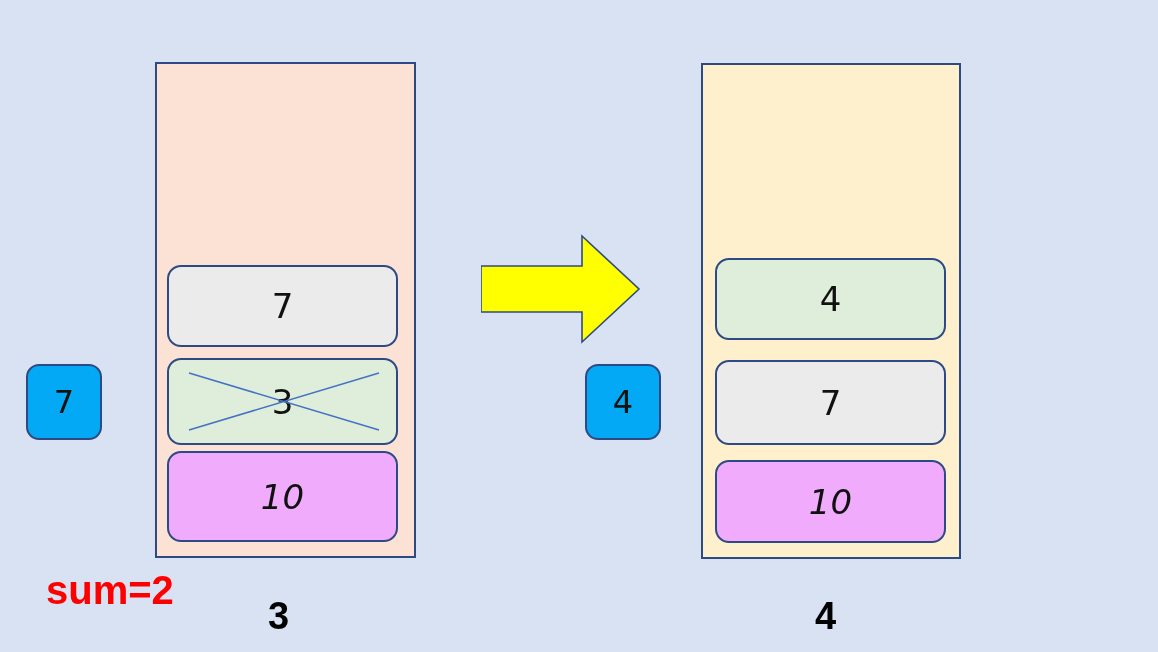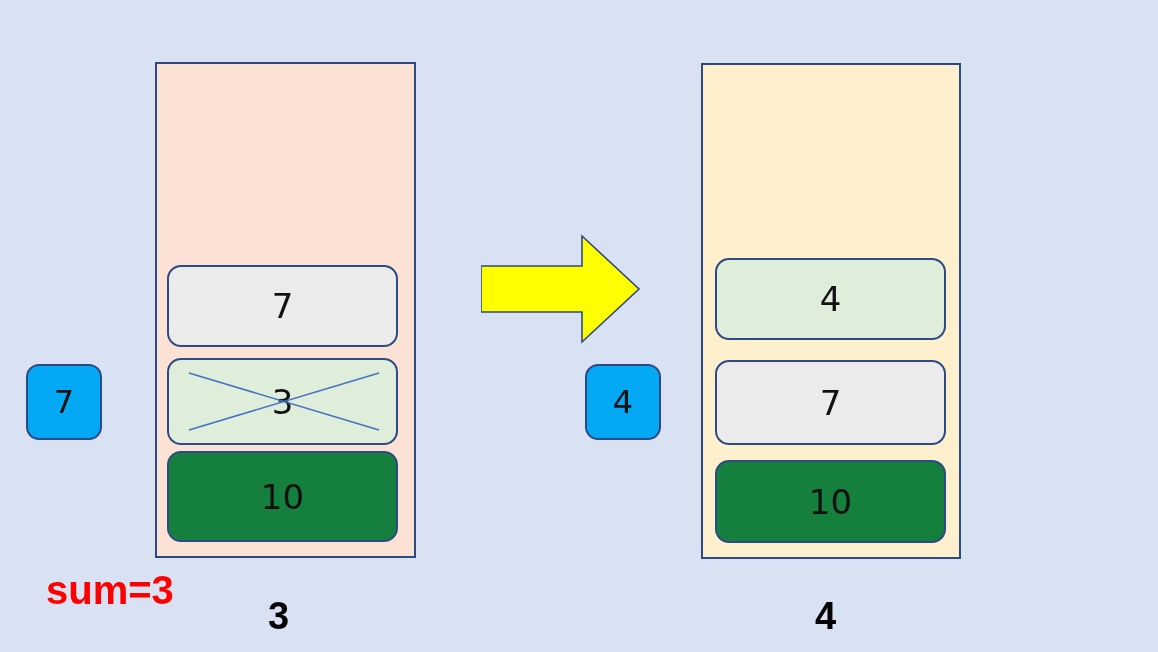--- a/index.html
+++ b/index.html
@@ -49,21 +49,21 @@
     display: flex;
     align-items: center;
     justify-content: center;
     font-size: 34px;
     color: #111111;
     font-family: "DejaVu Sans", sans-serif;
     font-weight: 400;
   }
   .cell.gray  { background: #ebebeb; }
   .cell.green { background: #dfeeda; }
-  .cell.blue  { background: #15803d; }
+  .cell.blue  { background: #f0abfc; font-style: italic; }
 
   
   #cell-l0 { left: 167px; top: 265px; width: 231px; height: 82px; }
   #cell-l1 { left: 167px; top: 358px; width: 231px; height: 87px; }
   #cell-l2 { left: 167px; top: 451px; width: 231px; height: 91px; }
 
   
   #cell-r0 { left: 715px; top: 258px; width: 231px; height: 82px; }
   #cell-r1 { left: 715px; top: 360px; width: 231px; height: 85px; }
   #cell-r2 { left: 715px; top: 460px; width: 231px; height: 83px; }
@@ -141,21 +141,21 @@
 
   <svg id="cross-out" viewBox="0 0 231 87" preserveAspectRatio="none">
     <line x1="22" y1="15" x2="212" y2="72" stroke="#4472c4" stroke-width="1.6"></line>
     <line x1="22" y1="72" x2="212" y2="15" stroke="#4472c4" stroke-width="1.6"></line>
   </svg>
 
   <div id="cell-l2" class="cell blue">10</div>
 
   <div id="keysq-left" class="keysq">7</div>
 
-  <div id="sum-left" class="sum-label">sum=3</div>
+  <div id="sum-left" class="sum-label">sum=2</div>
 
   <div id="idx-left" class="idx-label">3</div>
 
   <svg id="arrow" viewBox="0 0 160 110" preserveAspectRatio="none">
     <polygon points="0,32 101,32 101,2 158,55 101,108 101,78 0,78" fill="#ffff00" stroke="#2e4a84" stroke-width="1.6" stroke-linejoin="miter"></polygon>
   </svg>
 
   <div id="panel-right" class="panel"></div>
 
   <div id="cell-r0" class="cell green">4</div>

